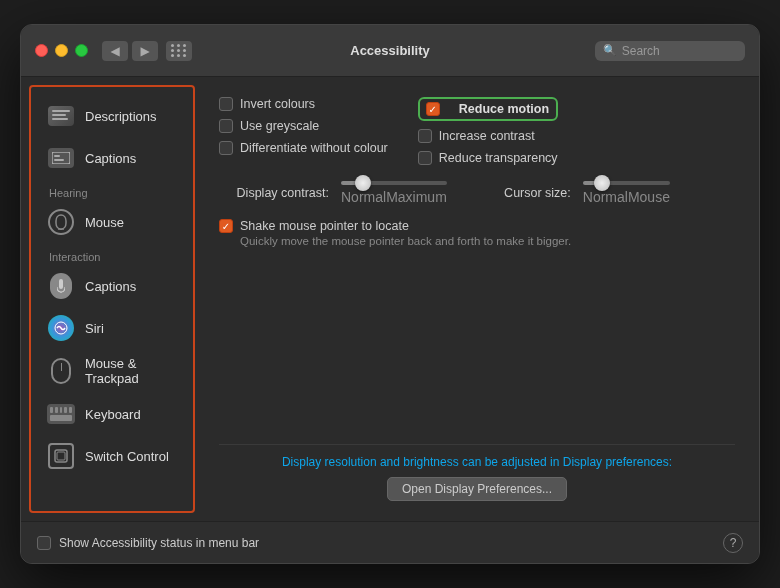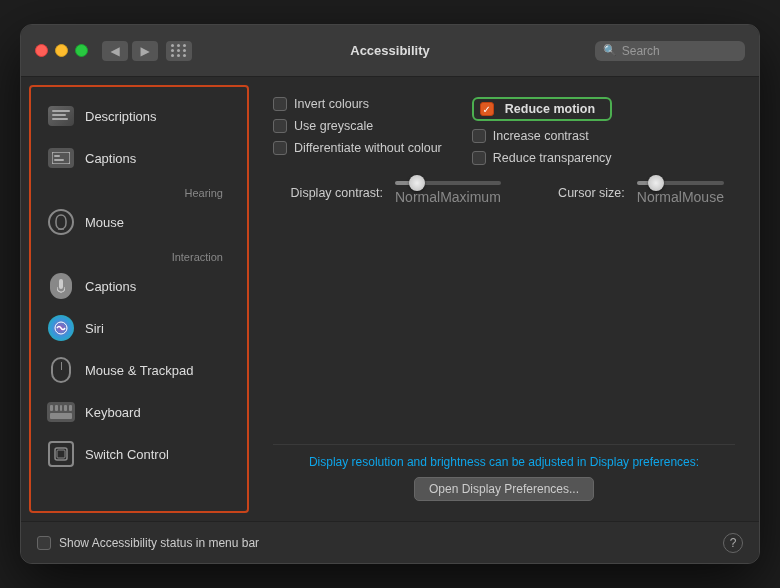--- a/index.html
+++ b/index.html
@@ -109,21 +109,21 @@
 
     
     .content {
       display: flex;
       flex: 1;
       overflow: hidden;
     }
 
     
     .sidebar {
-      width: 220px;
+      width: 166px;
       background: #2b2b2b;
       border-right: 1px solid #222;
       padding: 8px 0;
       display: flex;
       flex-direction: column;
       overflow-y: auto;
       border: 2px solid #c8441a;
       border-radius: 4px;
       margin: 8px 0 8px 8px;
       flex-shrink: 0;
@@ -137,22 +137,21 @@
       margin: 1px 4px;
       gap: 10px;
     }
     .sidebar-label {
       color: #ddd;
       font-size: 13px;
     }
     .section-header {
       color: #888;
       font-size: 11px;
-      padding: 8px 24px 2px;
-      text-align: right;
+      padding: 8px 18px 2px;
     }
     .icon-box {
       width: 28px;
       height: 28px;
       display: flex;
       align-items: center;
       justify-content: center;
       flex-shrink: 0;
     }
     
@@ -232,21 +231,21 @@
       border-color: #c04010;
     }
     .cb.checked::after { content: '✓'; color: white; font-size: 10px; }
     .cb-label {
       color: #ccc;
       font-size: 12.5px;
     }
     .reduce-motion-wrapper {
       display: flex;
       align-items: center;
-      gap: 11px;
+      gap: 19px;
       border: 2.5px solid #4caf50;
       border-radius: 6px;
       padding: 3px 6px;
       cursor: pointer;
     }
     .cb-label-bold { color: #ddd; font-size: 12.5px; font-weight: 600; }
 
     
     .slider-section { display: flex; flex-direction: row; gap: 14px; margin-top: 6px; }
     .slider-row { display: flex; flex-direction: column; gap: 4px; }
@@ -545,20 +544,27 @@
               </div>
               <div class="slider-labels">
                 <span class="slider-min">Normal</span>
                 <span class="slider-max">Mouse</span>
               </div>
             </div>
           </div>
         </div>
       </div>
 
+      <div class="shake-row">
+        <div class="shake-main">
+          <div class="cb checked"></div>
+          <span class="cb-label">Shake mouse pointer to locate</span>
+        </div>
+        <span class="shake-desc">Quickly move the mouse pointer back and forth to make it bigger.</span>
+      </div>
 
       <div class="display-note">
         <span class="display-note-text">Display resolution and brightness can be adjusted in Display preferences:</span>
         <button class="open-display-btn">Open Display Preferences...</button>
       </div>
     </div>
   </div>
 
   <div class="footer">
     <div class="footer-cb"></div>

